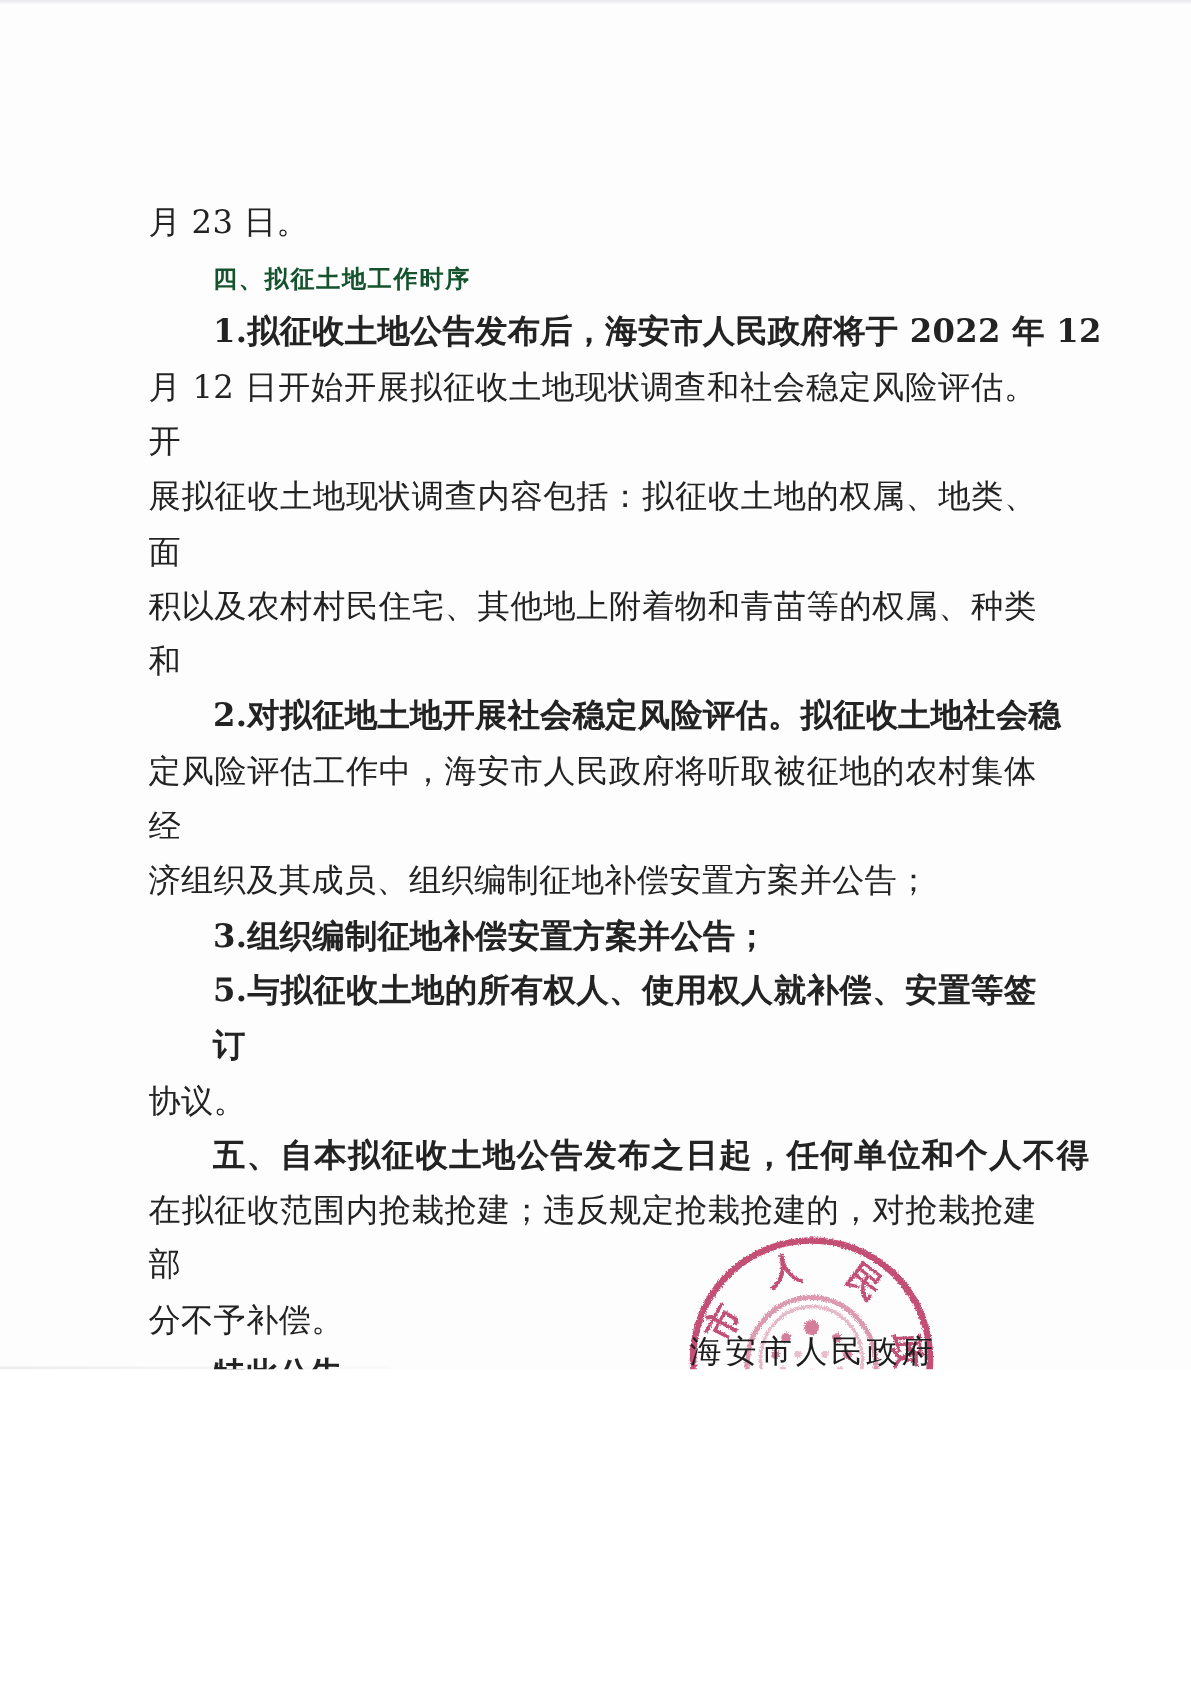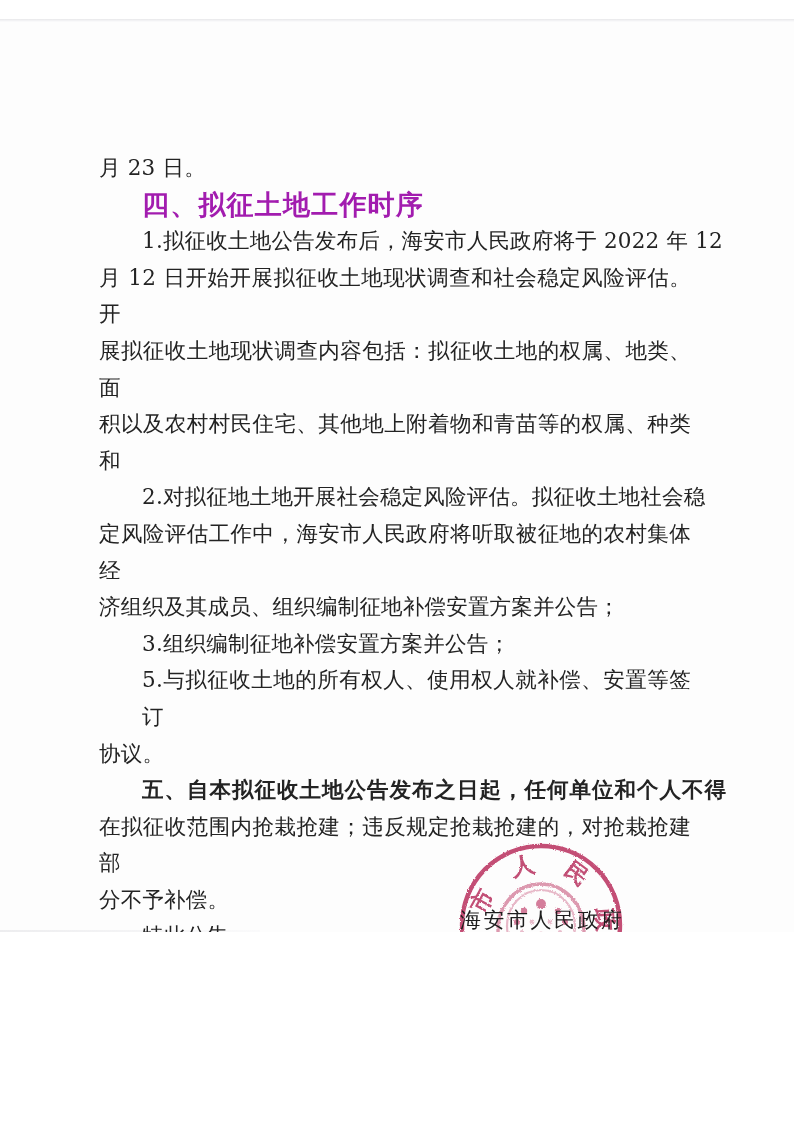--- a/index.html
+++ b/index.html
@@ -8,21 +8,20 @@
     background: #ffffff;
   }
   .page {
     position: relative;
     width: 794px;
     height: 913px;
     background: #fdfdfd;
     overflow: hidden;
     font-family: "DejaVu Serif", "Liberation Serif", serif;
     color: #1b1b1b;
-    margin-top: 19px;
   }
   
   .scan-top-edge {
     position: absolute;
     top: 0; left: 0;
     width: 794px;
     height: 3px;
     background: linear-gradient(to bottom, #e8e8ea 0%, #f4f4f6 60%, #fdfdfd 100%);
   }
   .scan-bottom-edge {
@@ -45,29 +44,29 @@
     line-height: 36.6px;
     letter-spacing: 0.2px;
     white-space: pre;
     color: #232323;
   }
   .line.justify {
     white-space: normal;
     text-align: justify;
     text-align-last: justify;
   }
-  .indent-wide { padding-left: 43px; }
+  .indent-wide { padding-left: 43px; font-weight: bold; }
 
   .heading {
-    font-size: 27px;
+    font-size: 16px;
     line-height: 36.6px;
     font-weight: bold;
     padding-left: 43px;
     letter-spacing: 1.2px;
-    color: #a21caf;
+    color: #14532d;
     white-space: pre;
   }
   .bold-lead { font-weight: bold; letter-spacing: 1px; }
 
   .spacer-line { height: 36.6px; }
 
   
   .sign-block {
     position: absolute;
     left: 448px;

